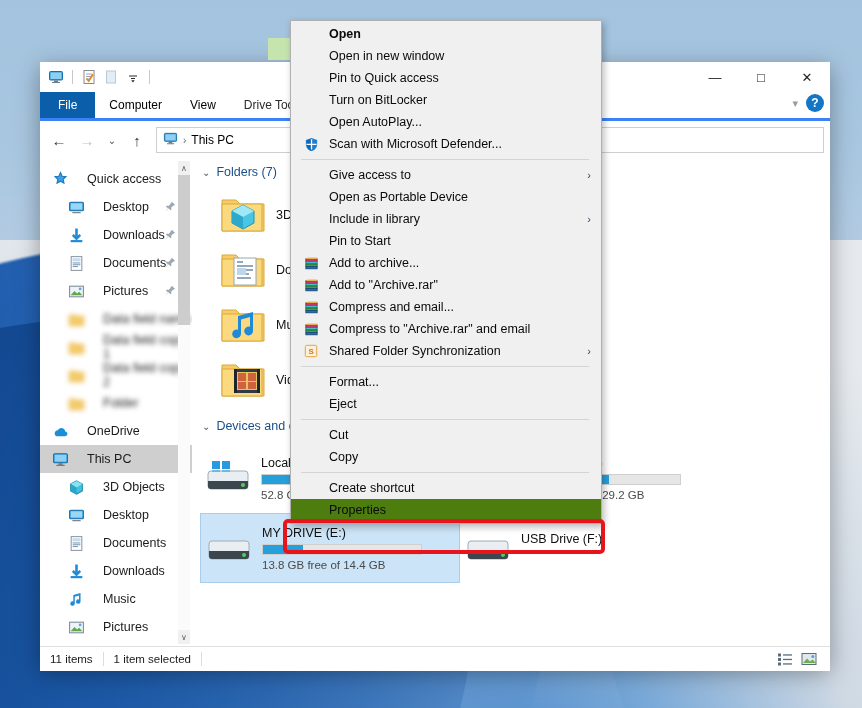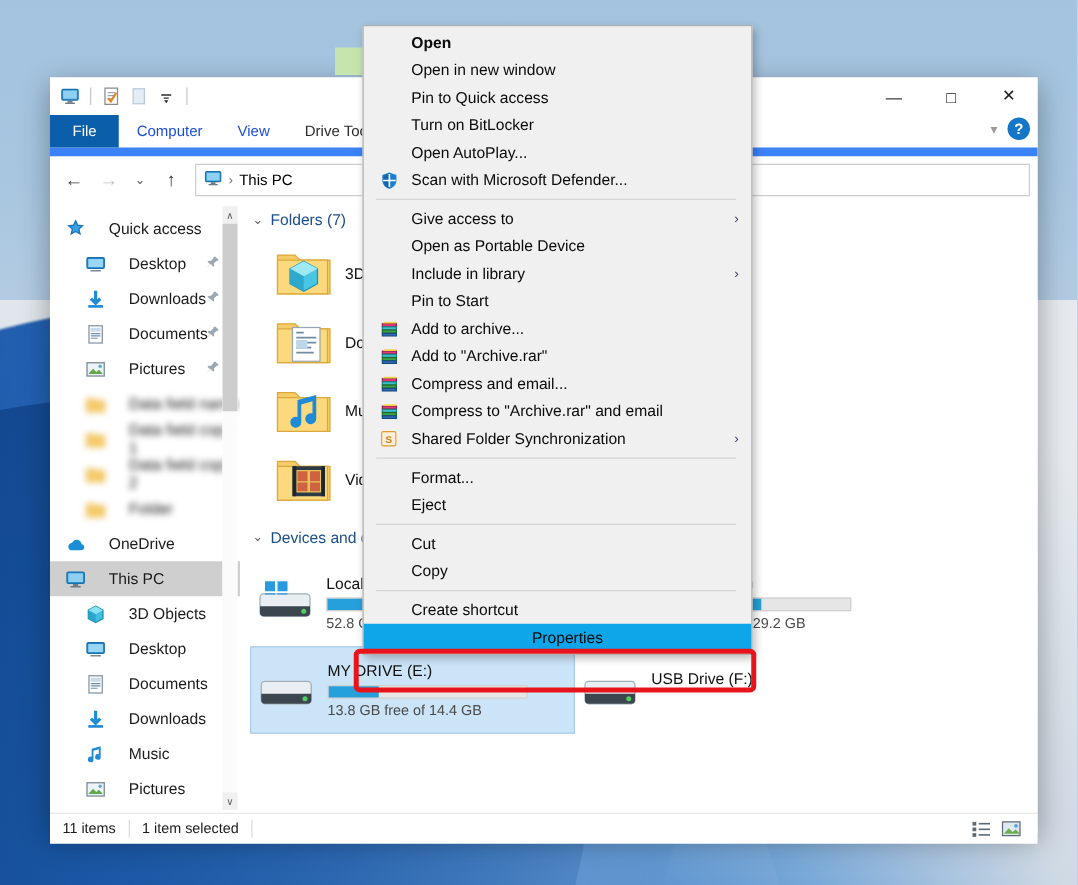--- a/index.html
+++ b/index.html
@@ -33,25 +33,25 @@
   #explorer{position:absolute;left:40px;top:62px;width:790px;height:605px;
     background:#fff;box-shadow:0 6px 22px rgba(0,0,0,.35);}
   .titlebar{height:30px;background:#fff;position:relative;}
   .qat{position:absolute;left:6px;top:4px;display:flex;align-items:center;gap:2px;height:22px;}
   .qat .sep{width:1px;height:14px;background:#c8c8c8;margin:0 4px;}
   .qat-ico{width:20px;height:20px;display:flex;align-items:center;justify-content:center;}
   .wincontrols{position:absolute;right:0;top:0;display:flex;height:30px;}
   .wc{width:46px;height:30px;display:flex;align-items:center;justify-content:center;font-size:13px;color:#222;}
 
   
-  .ribbon{height:26px;background:#fff;position:relative;border-bottom:7px solid #3b82f6;}
+  .ribbon{height:26px;background:#fff;position:relative;border-bottom:3px solid #3b82f6;}
   .ctxhdr{position:absolute;left:228px;top:-24px;width:96px;height:22px;background:#c6e5ae;
     color:#333;font-size:11.5px;display:flex;align-items:center;justify-content:center;}
   .tabs{display:flex;align-items:stretch;height:26px;}
-  .tab{display:flex;align-items:center;padding:0 14px;font-size:12px;color:#1d4ed8;}
+  .tab{display:flex;align-items:center;padding:0 14px;font-size:12px;color:#000000;}
   .tab.file{background:#0b5eaa;color:#fff;padding:0 18px;font-weight:400;}
   .tab.ctx{color:#2b2b2b;}
   .ribbon-right{position:absolute;right:6px;top:2px;display:flex;align-items:center;gap:8px;}
   .chev{color:#9a9a9a;font-size:11px;}
   .helpico{width:18px;height:18px;border-radius:50%;background:#1476c6;color:#fff;font-size:12px;
     display:flex;align-items:center;justify-content:center;font-weight:bold;}
 
   
   .addrbar{height:38px;display:flex;align-items:center;padding:0 6px;gap:2px;background:#fff;}
   .navbtn{width:26px;height:26px;display:flex;align-items:center;justify-content:center;
@@ -106,21 +106,21 @@
   
   #ctxmenu{position:absolute;left:290px;top:20px;width:310px;background:#f0f0f0;
     border:1px solid #b0b0b0;box-shadow:2px 3px 7px rgba(0,0,0,.28);padding:2px 0;z-index:50;}
   .mi{height:22px;display:flex;align-items:center;position:relative;font-size:12.5px;color:#0a0a0a;
     padding-left:38px;padding-right:22px;}
   .mi.bold{font-weight:bold;}
   .mi .mico{position:absolute;left:12px;top:3px;width:16px;height:16px;
     display:flex;align-items:center;justify-content:center;}
   .mi .marrow{position:absolute;right:10px;color:#3b3b6b;font-size:11px;}
   .msep{height:1px;background:#d4d4d4;margin:4px 12px 4px 10px;}
-  .mi.highlighted{background:#0ea5e9;justify-content:center;}
+  .mi.highlighted{background:#4d7c0f;}
 
   
   #redbox{position:absolute;left:283px;top:519px;width:322px;height:35px;
     border:4px solid #e8141c;border-radius:5px;box-sizing:border-box;z-index:60;pointer-events:none;}
 </style>
 </head>
 <body>
 
 <div id="desktop">
   <div class="sky"></div>

